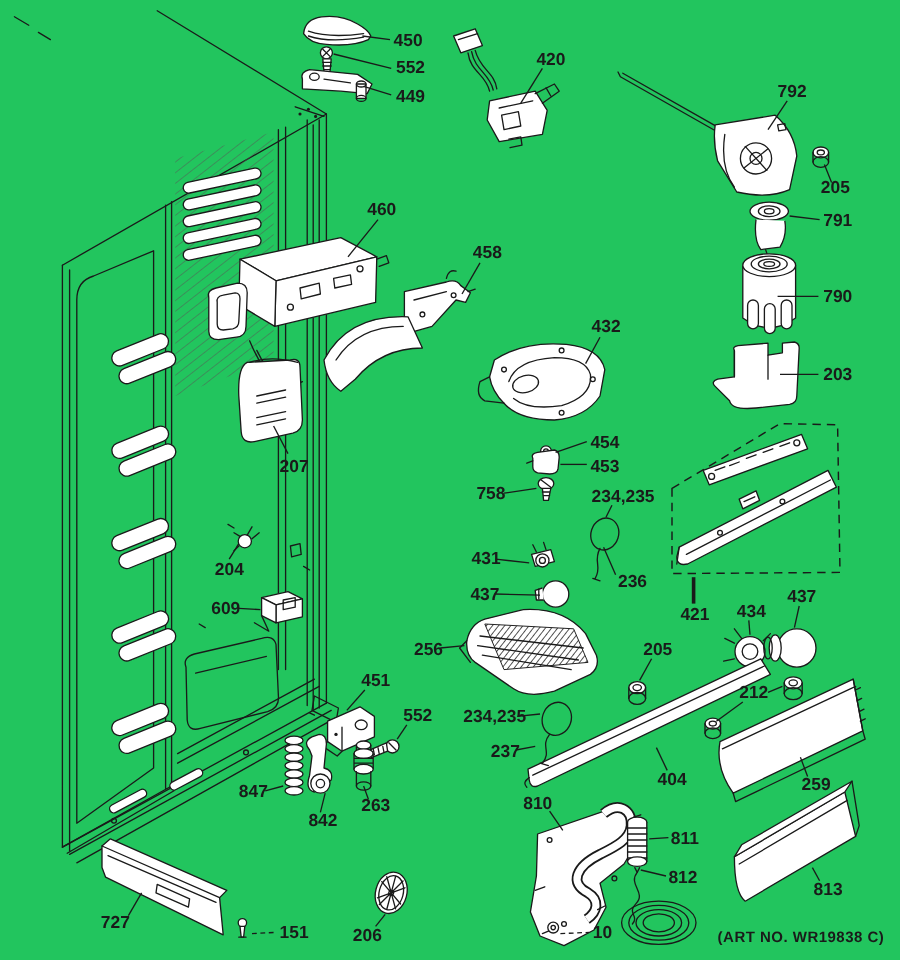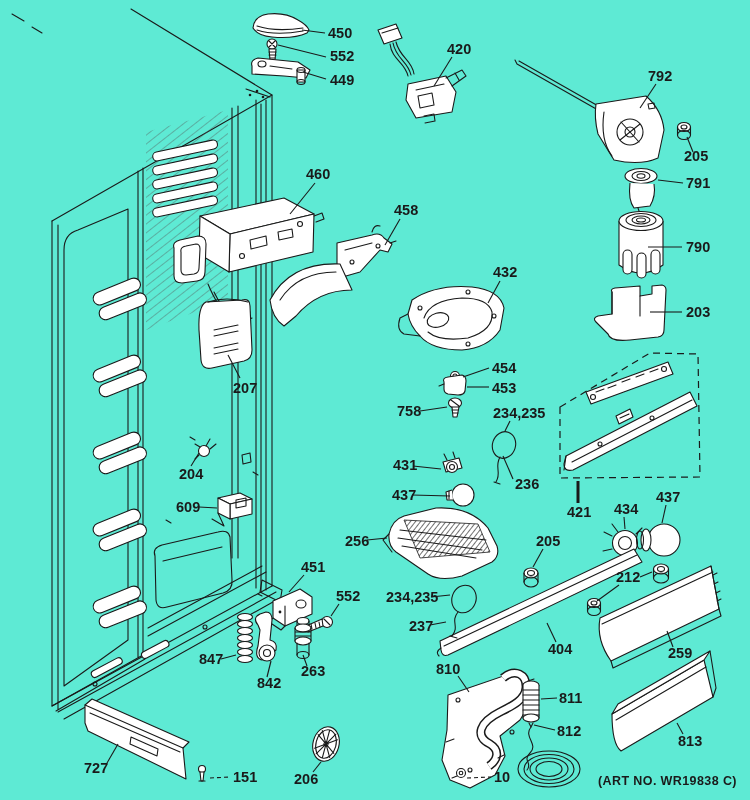--- a/index.html
+++ b/index.html
@@ -1,16 +1,16 @@
 <!DOCTYPE html>
 <html><head>
 <meta charset="utf-8">
 <style>
   html,body{margin:0;padding:0;background:#ffffff;}
-  #page{position:relative;width:750px;height:800px;background:#5eead4;overflow:hidden;}
+  #page{position:relative;width:750px;height:800px;background:#22c55e;overflow:hidden;}
   svg{display:block;}
   svg text{font-family:"Liberation Sans",sans-serif;font-size:14.5px;font-weight:600;fill:#1a1a1a;}
   svg text.artno{font-size:12.5px;font-weight:700;letter-spacing:.4px;}
   .ln{stroke:#1a1a1a;stroke-width:1.1;fill:none;stroke-linecap:round;stroke-linejoin:round;}
   .lnw{stroke:#1a1a1a;stroke-width:1.1;fill:#ffffff;stroke-linejoin:round;}
   .leader{stroke:#1a1a1a;stroke-width:1.1;fill:none;}
 </style>
 </head>
 <body>
 

